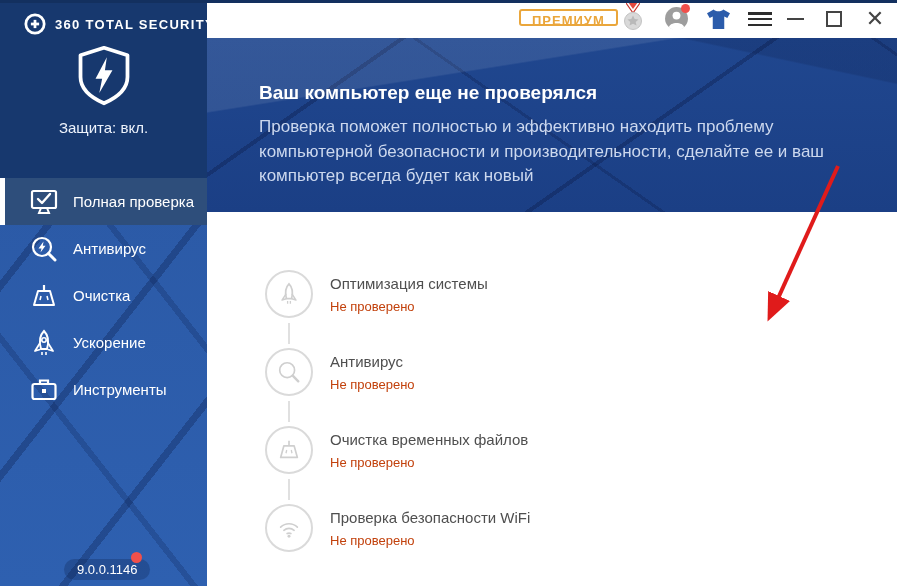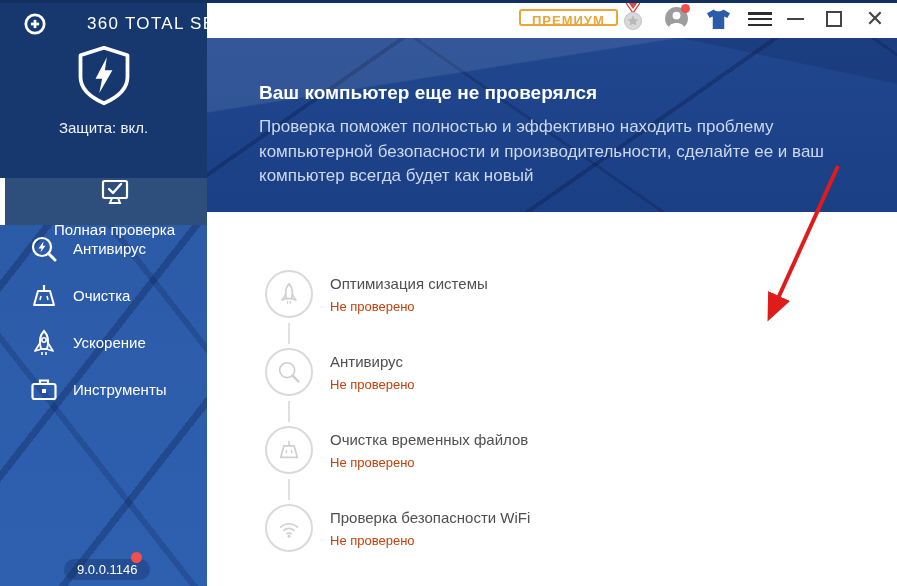--- a/index.html
+++ b/index.html
@@ -19,31 +19,31 @@
       repeating-linear-gradient(52deg, rgba(8,25,70,0) 0 150px, rgba(8,25,70,.22) 150px 156px),
       linear-gradient(180deg, #2a57a2 0%, #2e60b0 100%);
     z-index:5;
   }
   .sidebar-top {
     position:absolute; top:0; left:0; width:207px; height:178px;
     background:#17386e;
   }
   .logo-row { display:flex; align-items:center; gap:9px; padding:13px 0 0 24px; }
   .logo-badge { width:22px; height:22px; flex:0 0 auto; }
-  .logo-text { color:#fff; font-size:17px; font-weight:normal; letter-spacing:1.3px; white-space:nowrap;margin-left:32px; }
+  .logo-text { color:#fff; font-size:13px; font-weight:bold; letter-spacing:1.3px; white-space:nowrap; }
   .shield-wrap { margin-top:10px; display:flex; flex-direction:column; align-items:center; }
   .protection-status { margin-top:8px; color:#eef3fc; font-size:15px; }
 
   .nav { position:absolute; top:178px; left:0; width:207px; }
   .nav-item {
     height:47px; display:flex; align-items:center; gap:15px;
     padding-left:30px; color:#fff; font-size:15px; cursor:pointer;
   }
   .nav-item.selected {
-    background:#2e4e7b; border-left:5px solid #ffffff; padding-left:17px;flex-direction:column;
+    background:#2e4e7b; border-left:5px solid #ffffff; padding-left:25px;
   }
   .nav-icon { width:28px; height:28px; display:flex; align-items:center; justify-content:center; flex:0 0 auto; }
 
   .version-pill {
     position:absolute; left:64px; bottom:6px;
     background:rgba(14,36,84,.30); border-radius:11px;
     color:#fff; font-size:13px; padding:3px 13px;
   }
   .version-dot {
     position:absolute; left:131px; top:552px; width:11px; height:11px;

